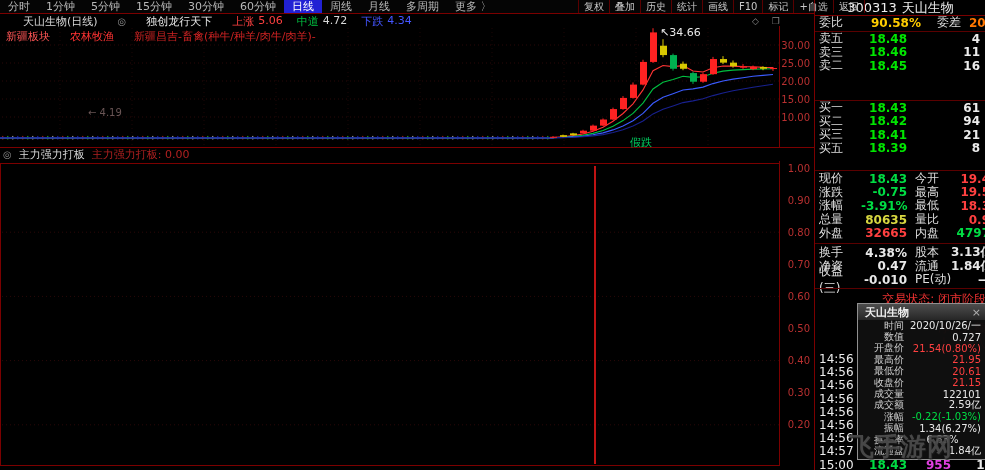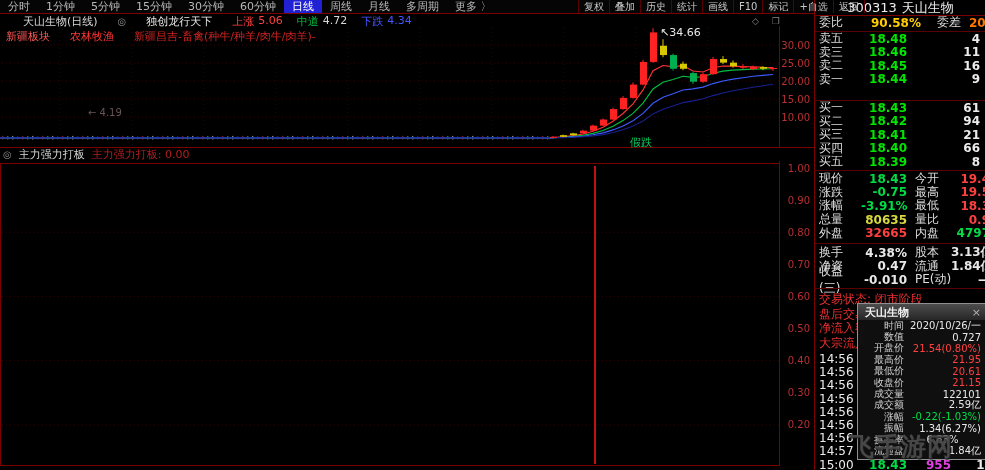--- a/index.html
+++ b/index.html
@@ -41,21 +41,21 @@
   .s-row .lab2{width:36px;margin-left:8px;color:#dedede;flex:none;}
   .s-row .v2{flex:1;text-align:right;font-weight:700;margin-right:-4px;white-space:nowrap;}
   #weibi-row{position:absolute;left:0;top:16px;width:100%;}
   #weibi-row .v1{width:60px;}
   #weibi-row .lab2{width:34px;margin-left:6px;text-align:right;}
   #sells{position:absolute;left:0;top:32px;width:100%;}
   #buys{position:absolute;left:0;top:101px;width:100%;}
   #stats1{position:absolute;left:0;top:172px;width:100%;}
   #stats2{position:absolute;left:0;top:246px;width:100%;}
   #status{position:absolute;left:0;top:291px;width:100%;}
-  .st-line{height:14.5px;padding-left:4px;white-space:nowrap;overflow:hidden;}
+  .st-line{height:14.5px;padding-left:4px;white-space:nowrap;overflow:hidden;text-align:right;}
   #ticks{position:absolute;left:0;top:352px;width:100%;}
   .tick-row{height:13.2px;padding-left:4px;color:#ececec;}
   #tick-last{position:absolute;left:0;top:458px;width:100%;display:flex;padding-left:4px;align-items:center;}
   #tick-last .t{width:40px;color:#ececec;}
   #tick-last .p{width:48px;text-align:right;font-weight:700;}
   #tick-last .v{width:44px;text-align:right;font-weight:700;}
   #tick-last .e{flex:1;text-align:right;margin-right:-3px;color:#ececec;font-weight:700;}
   
   #popup{position:absolute;left:857px;top:303px;width:127px;height:155px;background:rgba(16,16,16,0.97);
          border:1px solid #909090;z-index:10;font-size:10px;}
@@ -362,47 +362,37 @@
         <div class="r-row">
           <span class="lab">卖三</span>
           <span class="price" style="color: rgb(0, 230, 0);">18.46</span>
           <span class="qty">11</span>
         </div>
         <div class="r-row">
           <span class="lab">卖二</span>
           <span class="price" style="color: rgb(0, 230, 0);">18.45</span>
           <span class="qty">16</span>
         </div>
-        <div class="r-row">
-          <span class="lab">卖一</span>
-          <span class="price" style="color: rgb(0, 230, 0);">18.44</span>
-          <span class="qty">9</span>
-        </div>
       </div>
     <div class="hline" style="top:100px;"></div>
     <div id="buys">
         <div class="r-row">
           <span class="lab">买一</span>
           <span class="price" style="color: rgb(0, 230, 0);">18.43</span>
           <span class="qty">61</span>
         </div>
         <div class="r-row">
           <span class="lab">买二</span>
           <span class="price" style="color: rgb(0, 230, 0);">18.42</span>
           <span class="qty">94</span>
         </div>
         <div class="r-row">
           <span class="lab">买三</span>
           <span class="price" style="color: rgb(0, 230, 0);">18.41</span>
           <span class="qty">21</span>
-        </div>
-        <div class="r-row">
-          <span class="lab">买四</span>
-          <span class="price" style="color: rgb(0, 230, 0);">18.40</span>
-          <span class="qty">66</span>
         </div>
         <div class="r-row">
           <span class="lab">买五</span>
           <span class="price" style="color: rgb(0, 230, 0);">18.39</span>
           <span class="qty">8</span>
         </div>
       </div>
     <div class="hline" style="top:170px;"></div>
     <div id="stats1">
         <div class="s-row">

